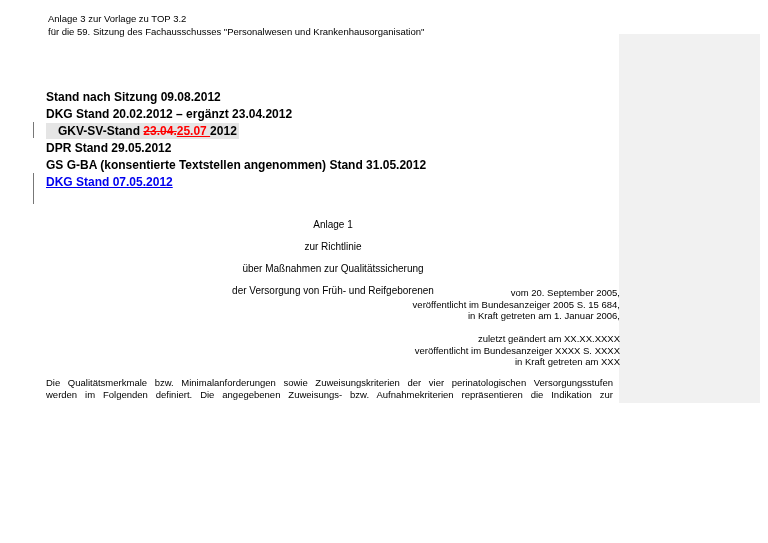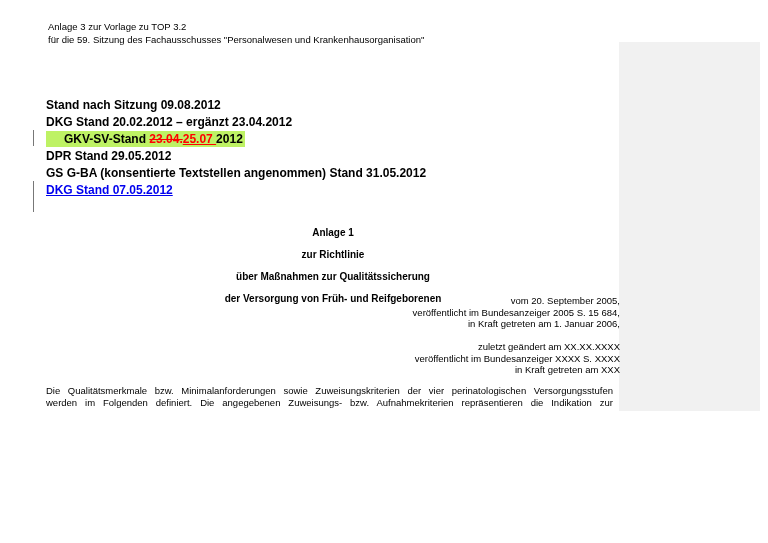--- a/index.html
+++ b/index.html
@@ -8,21 +8,20 @@
     background: #ffffff;
     font-family: "Liberation Sans", sans-serif;
     color: #000000;
   }
   .page {
     position: relative;
     width: 768px;
     height: 403px;
     background: #ffffff;
     overflow: hidden;
-    margin-top: 8px;
   }
   .side-panel {
     position: absolute;
     left: 619px;
     top: 34px;
     width: 141px;
     height: 466px;
     background: #f1f1f1;
   }
   .header-block {
@@ -39,22 +38,22 @@
     top: 89px;
     font-weight: bold;
     font-size: 12px;
   }
   .version-line {
     height: 17px;
     line-height: 17px;
     white-space: nowrap;
   }
   .gkv-highlight {
-    background: #bef264;
-    padding: 1px 2px 1px 18px;
+    background: #e5e5e5;
+    padding: 1px 2px 1px 12px;
   }
   .del-text {
     color: #ff0000;
     text-decoration: line-through;
     text-decoration-color: #ff0000;
   }
   .ins-text {
     color: #ff0000;
     text-decoration: underline;
     text-decoration-color: #ff0000;
@@ -71,21 +70,21 @@
     background: #777777;
   }
   .change-bar.bar-1 { left: 33px; top: 122px; height: 16px; }
   .change-bar.bar-2 { left: 33px; top: 173px; height: 31px; }
   .title-block {
     position: absolute;
     left: 46px;
     top: 214px;
     width: 574px;
     text-align: center;
-    font-weight: bold;
+    font-weight: normal;
     font-size: 10px;
     line-height: 22px;
   }
   .pub-block {
     position: absolute;
     left: 46px;
     width: 574px;
     text-align: right;
     font-size: 9.5px;
     line-height: 11.5px;

